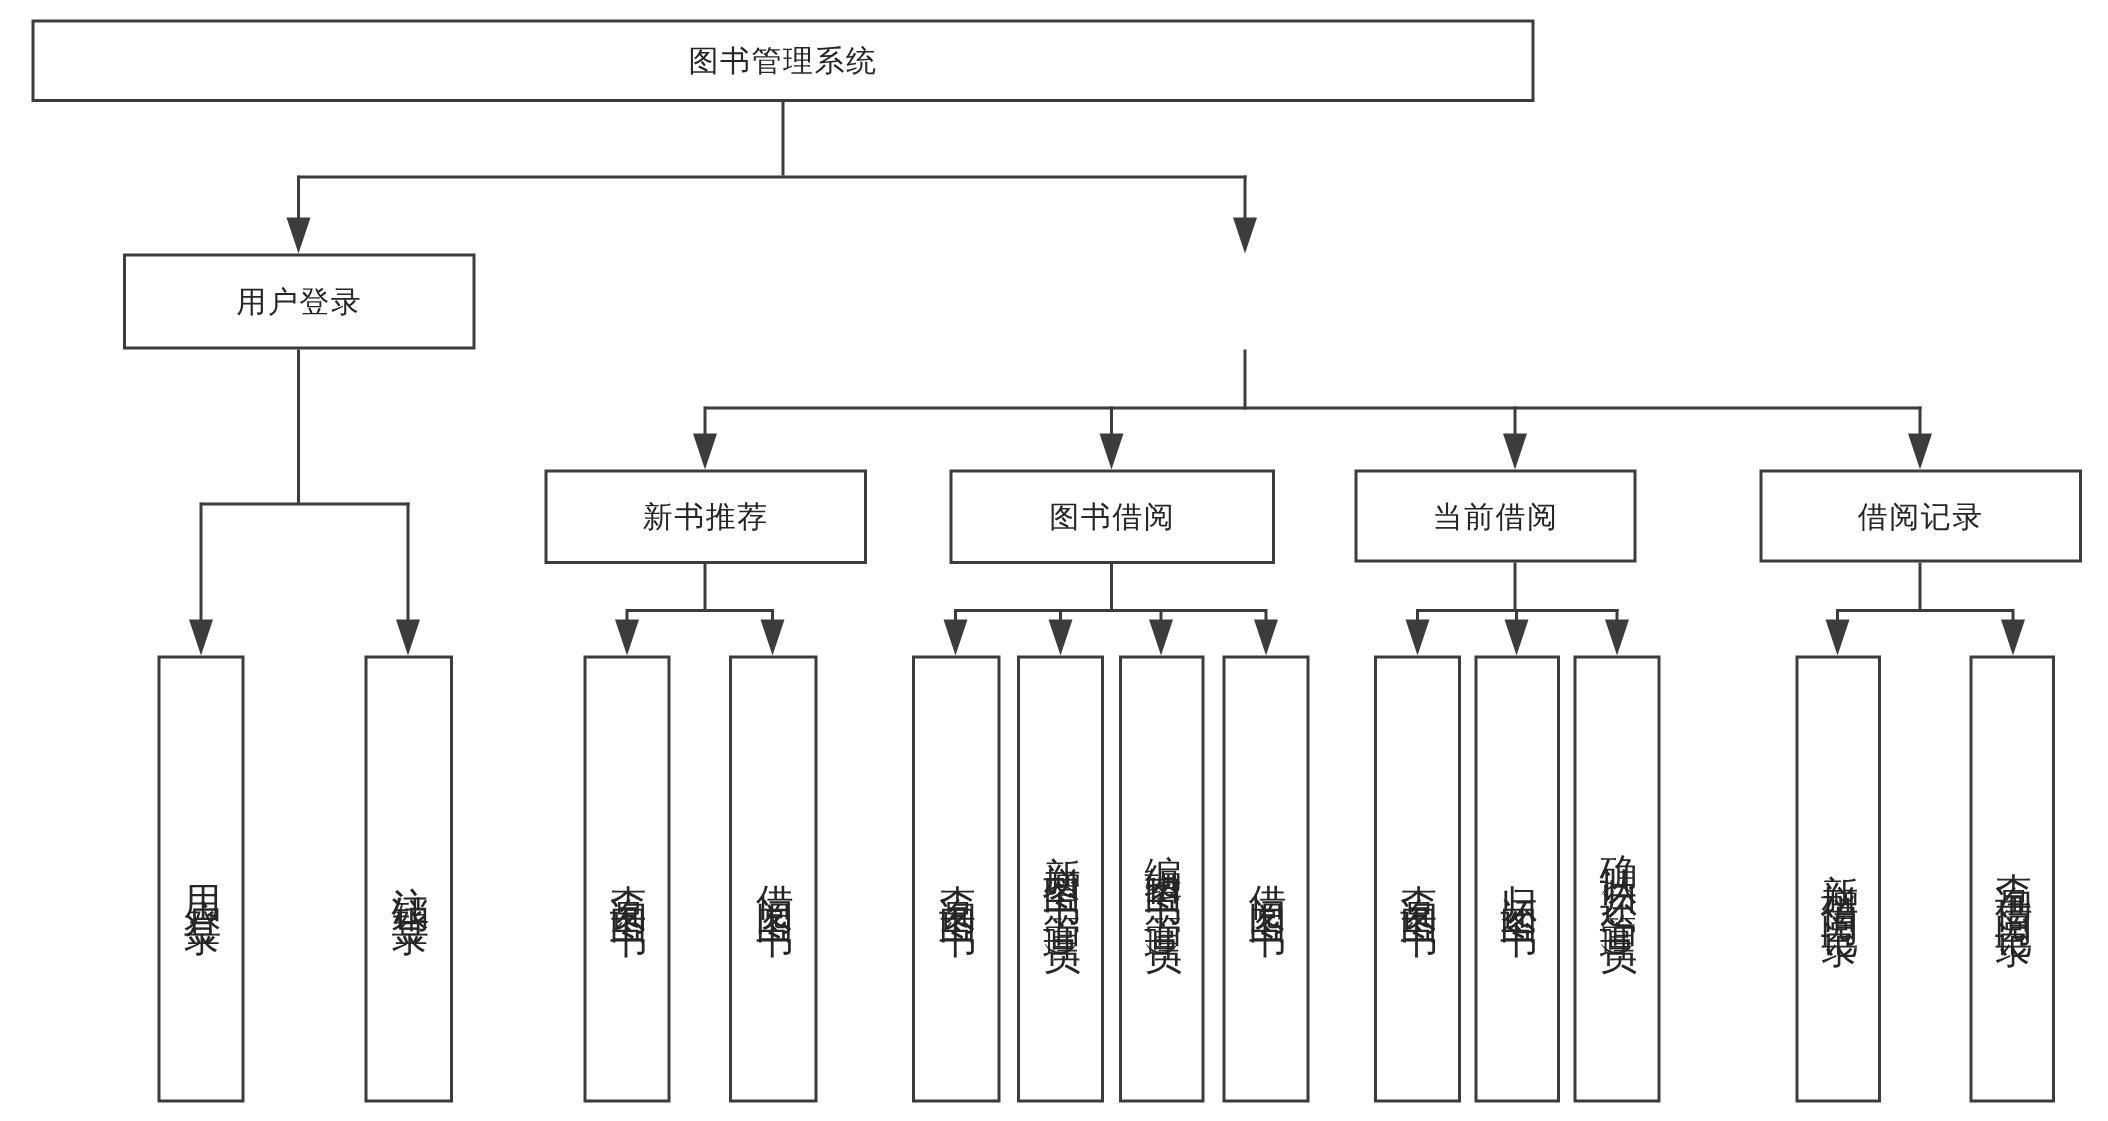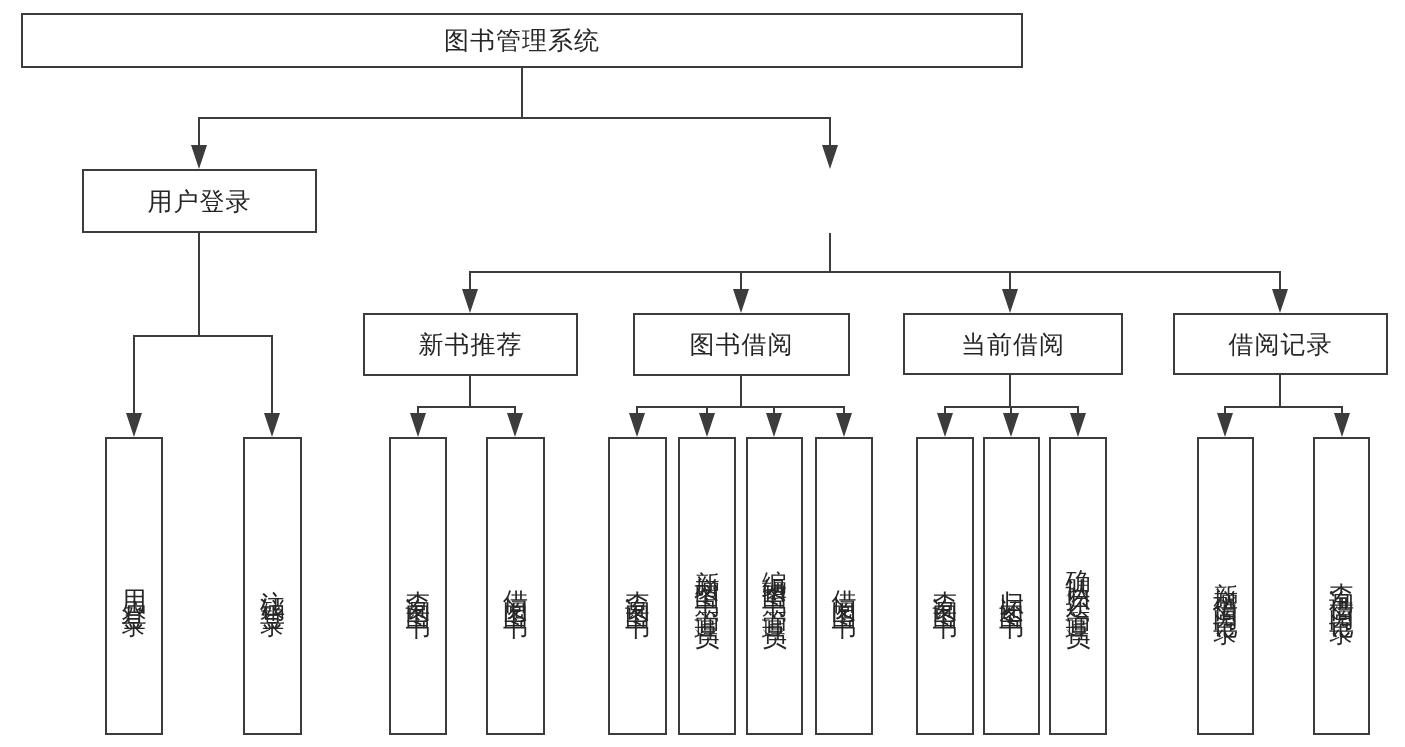--- a/index.html
+++ b/index.html
@@ -15,21 +15,21 @@
     background:var(--bg);
     font-family:"Liberation Sans", sans-serif;
     overflow:hidden;
   }
   .node{
     position:absolute;
     box-sizing:border-box;
     background:var(--bg);
     border:2px solid var(--line);
     display:flex;align-items:center;justify-content:center;
-    font-size:25px;letter-spacing:1px;color:var(--text);
+    font-size:20px;letter-spacing:1px;color:var(--text);
     white-space:nowrap;
   }
   .leaf{
     position:absolute;
     box-sizing:border-box;
     background:var(--bg);
     border:2px solid var(--line);
     display:flex;align-items:center;justify-content:center;
   }
   .vtext{
@@ -88,21 +88,21 @@
   <div class="arrow" style="left:462px;top:289px;"></div>
   <div class="vline" style="left:740px;top:271px;height:20px;"></div>
   <div class="arrow" style="left:733px;top:289px;"></div>
   <div class="vline" style="left:1009px;top:271px;height:20px;"></div>
   <div class="arrow" style="left:1002px;top:289px;"></div>
   <div class="vline" style="left:1279px;top:271px;height:20px;"></div>
   <div class="arrow" style="left:1272px;top:289px;"></div>
 
   <div class="node" style="left:633px;top:313px;width:217px;height:63px;">图书借阅</div>
   <div class="node" style="left:363px;top:313px;width:215px;height:63px;">新书推荐</div>
-  <div class="node" style="left:903px;top:313px;width:220px;height:62px;">当前借阅</div>
+  <div class="node" style="left:903px;top:313px;width:188px;height:62px;">当前借阅</div>
   <div class="node" style="left:1173px;top:313px;width:215px;height:62px;">借阅记录</div>
 
   <div class="vline" style="left:469px;top:376px;height:31px;"></div>
   <div class="hline" style="left:418px;top:406px;width:98px;"></div>
   <div class="vline" style="left:417px;top:406px;height:9px;"></div>
   <div class="arrow" style="left:410px;top:413px;"></div>
   <div class="vline" style="left:514px;top:406px;height:9px;"></div>
   <div class="arrow" style="left:507px;top:413px;"></div>
 
   <div class="vline" style="left:740px;top:376px;height:31px;"></div>

